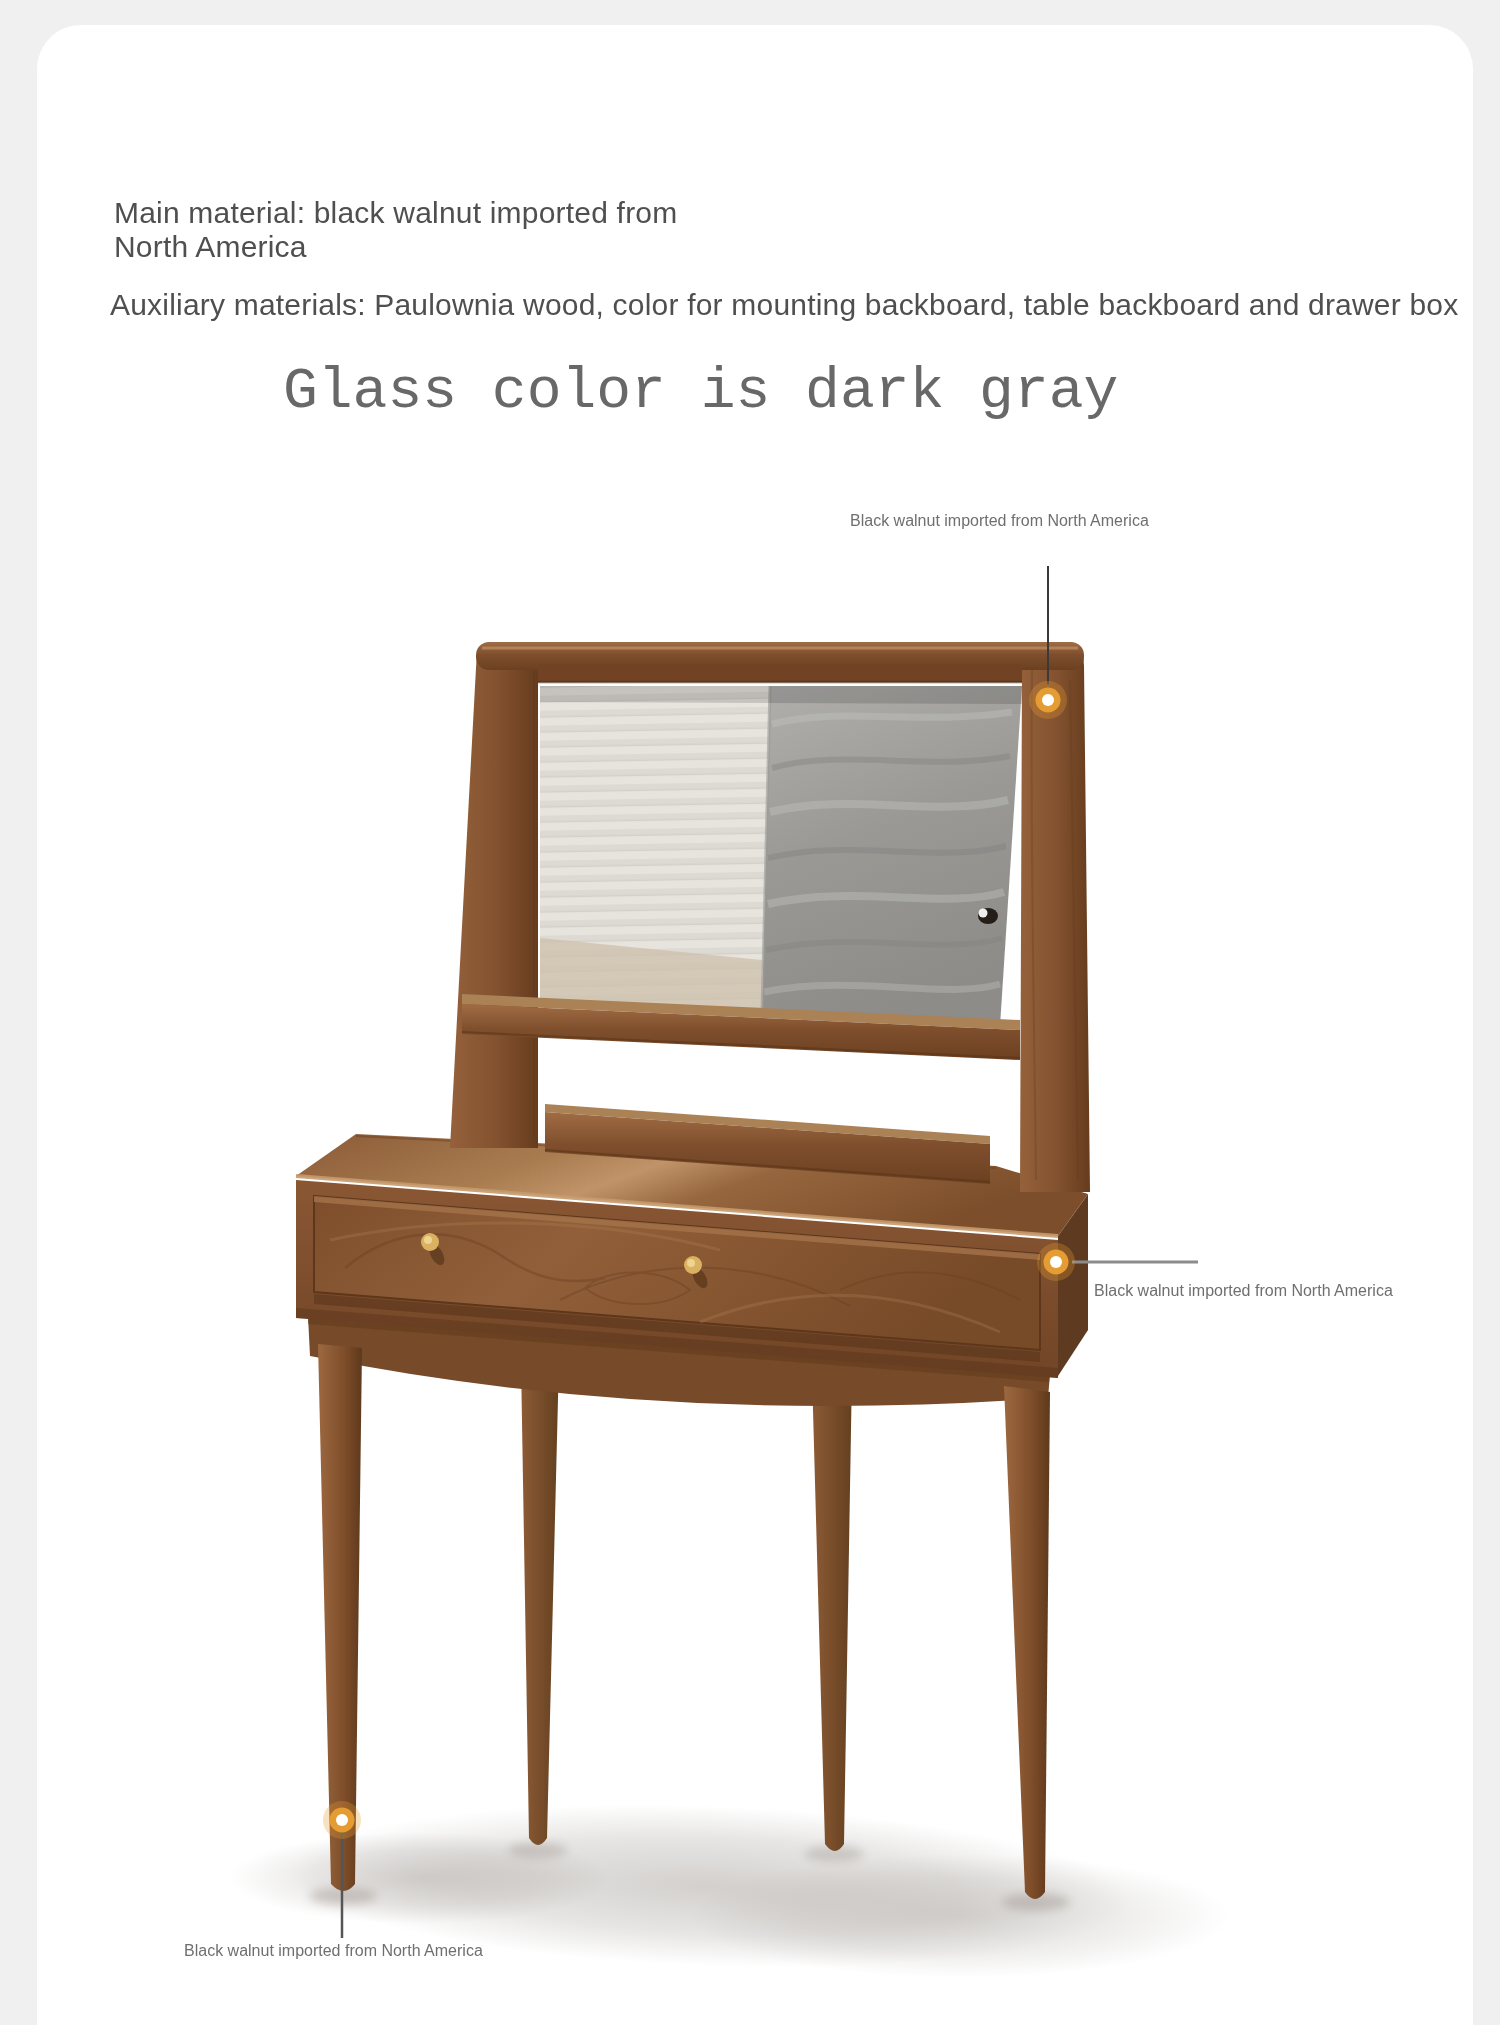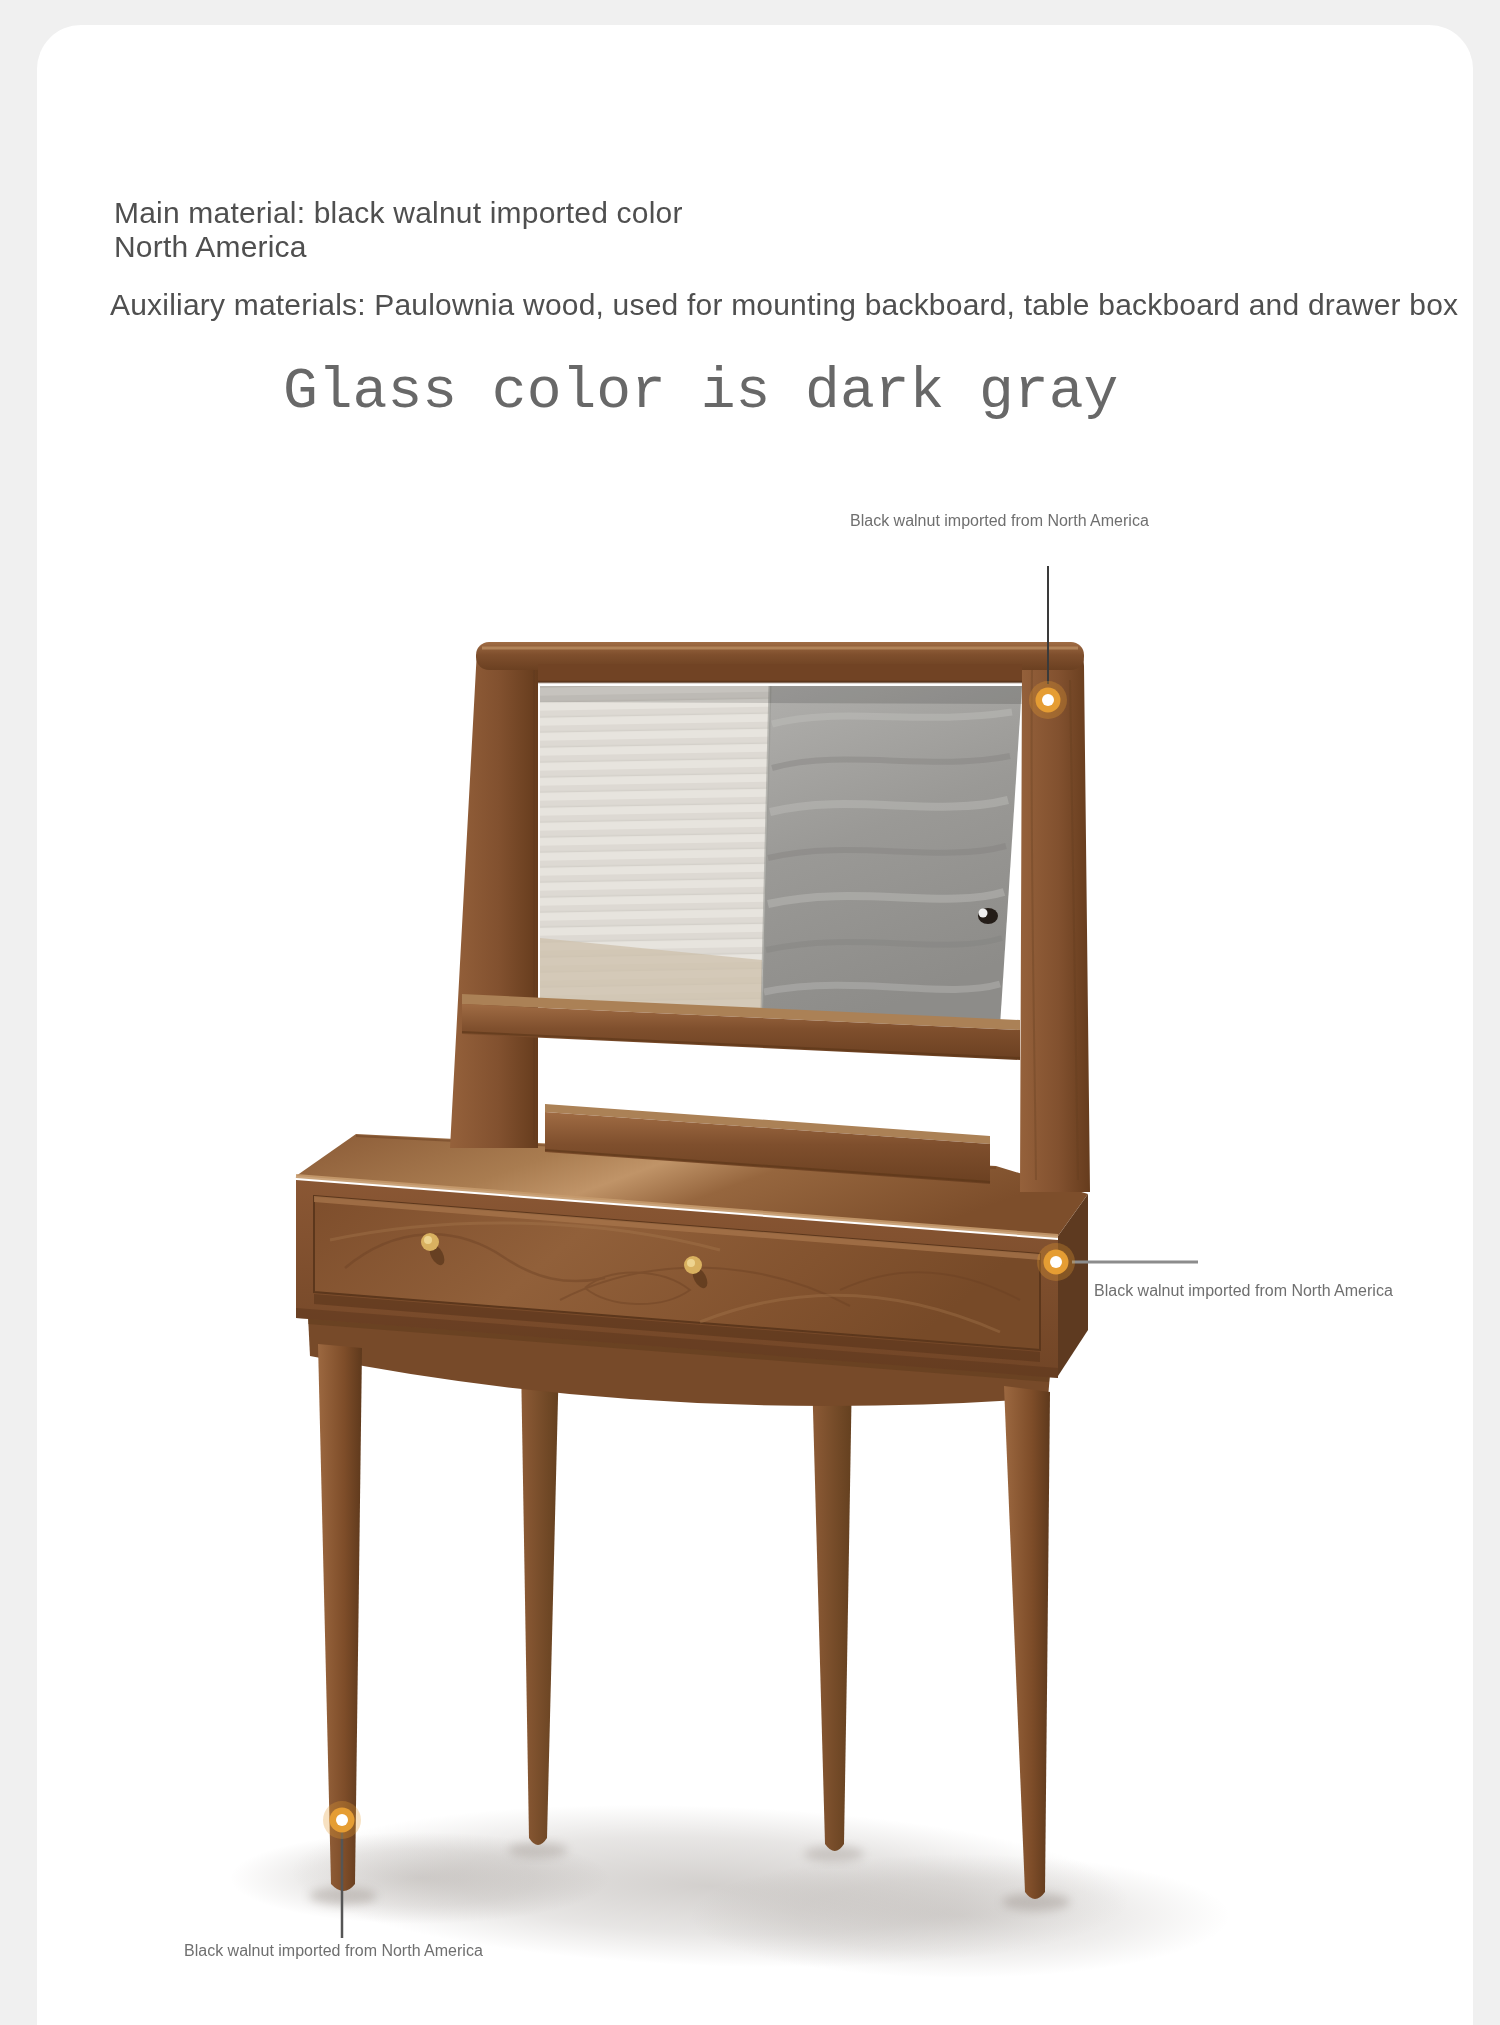--- a/index.html
+++ b/index.html
@@ -30,22 +30,22 @@
   .callout.right{left:1094px;top:1282px;width:345px;}
   .callout.leg{left:184px;top:1942px;width:350px;}
 </style>
 </head>
 <body>
 
 <div class="page">
 
   <div class="card"></div>
 
-  <div class="heading main">Main material: black walnut imported color North America</div>
-  <div class="heading aux">Auxiliary materials: Paulownia wood, used for mounting backboard, table backboard and drawer box</div>
+  <div class="heading main">Main material: black walnut imported from North America</div>
+  <div class="heading aux">Auxiliary materials: Paulownia wood, color for mounting backboard, table backboard and drawer box</div>
   <div class="glass-note">Glass color is dark gray</div>
 
   <svg class="photo" viewBox="0 0 1500 2025" role="img" aria-label="Black walnut dressing table with glass-front mirror cabinet, one wide drawer with two brass knobs and four tapered legs">
     <defs>
       <radialGradient id="shGrad" cx="50%" cy="50%" r="50%">
         <stop offset="0%" stop-color="rgba(108,98,90,0.30)"></stop>
         <stop offset="60%" stop-color="rgba(108,98,90,0.16)"></stop>
         <stop offset="100%" stop-color="rgba(108,98,90,0)"></stop>
       </radialGradient>
       <linearGradient id="stileGrad" x1="0" y1="0" x2="1" y2="0">

